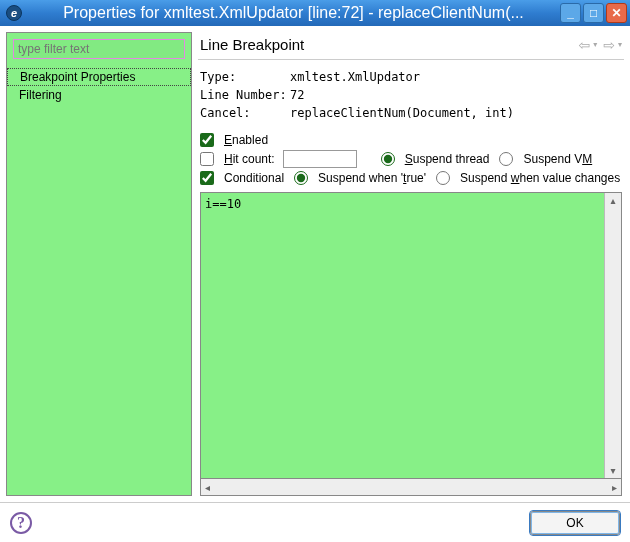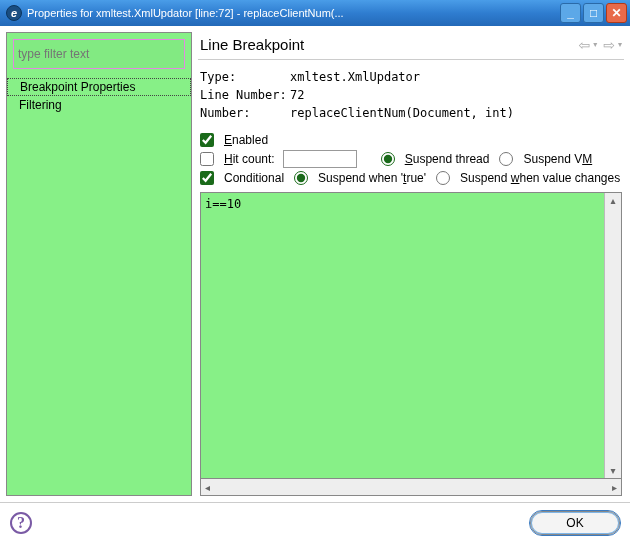--- a/index.html
+++ b/index.html
@@ -32,21 +32,22 @@
     margin-right: 5px;
     flex: 0 0 auto;
     display:flex;align-items:center;justify-content:center;
     font-style: italic; font-weight: bold; font-size:11px;
     color: #fff;
   }
   .titlebar-text {
     flex: 1 1 auto;
     white-space: nowrap;
     overflow: hidden;
-    font-size: 11px;
+    font-size: 16px;
+    text-align: center;
   }
   .win-buttons { display: flex; gap: 2px; }
   .win-btn {
     width: 21px; height: 20px;
     background: #5ca8e8;
     border: 1px solid #2a6aa8;
     border-radius: 3px;
     display:flex;align-items:center;justify-content:center;
     color: #fff; font-weight:bold; font-size:12px;
     cursor: pointer;
@@ -71,21 +72,21 @@
   
   .sidebar {
     width: 186px;
     background: #87f087;
     border: 1px solid #888;
     display: flex;
     flex-direction: column;
   }
   .filter-box {
     margin: 6px;
-    height: 30px;
+    height: 20px;
     border: 1px solid #e08ae0;
     background: #82ea82;
     padding: 2px 4px;
     color: #999;
     font-size: 12px;
   }
   .tree {
     padding: 2px 0;
   }
   .tree-item {
@@ -207,21 +208,21 @@
     cursor:pointer;
     font-size:16px;
   }
   .btn-spacer{flex:1 1 auto;}
   .dlg-btn {
     width: 90px;
     height: 24px;
     margin-left: 8px;
     background: #f4f4f4;
     border: 1px solid #888;
-    border-radius: 12px;
+    border-radius: 3px;
     cursor: pointer;
     font-size:12px;
     font-family:inherit;
   }
   .dlg-btn.default {
     outline: 1px solid #3a7ac0;
     box-shadow: 0 0 0 1px #7fb6e8 inset;
   }
 </style>
 </head>
@@ -262,21 +263,21 @@
       <div class="details">
         <div class="kv-row">
           <div class="kv-label">Type:</div>
           <div>xmltest.XmlUpdator</div>
         </div>
         <div class="kv-row">
           <div class="kv-label">Line Number:</div>
           <div>72</div>
         </div>
         <div class="kv-row">
-          <div class="kv-label">Number:</div>
+          <div class="kv-label">Cancel:</div>
           <div>replaceClientNum(Document, int)</div>
         </div>
       </div>
 
       <div class="options">
         <div class="opt-row">
           <input type="checkbox" checked="" style="">
           <label><span class="u">E</span><span>nabled</span></label>
         </div>
         <div class="opt-row">

